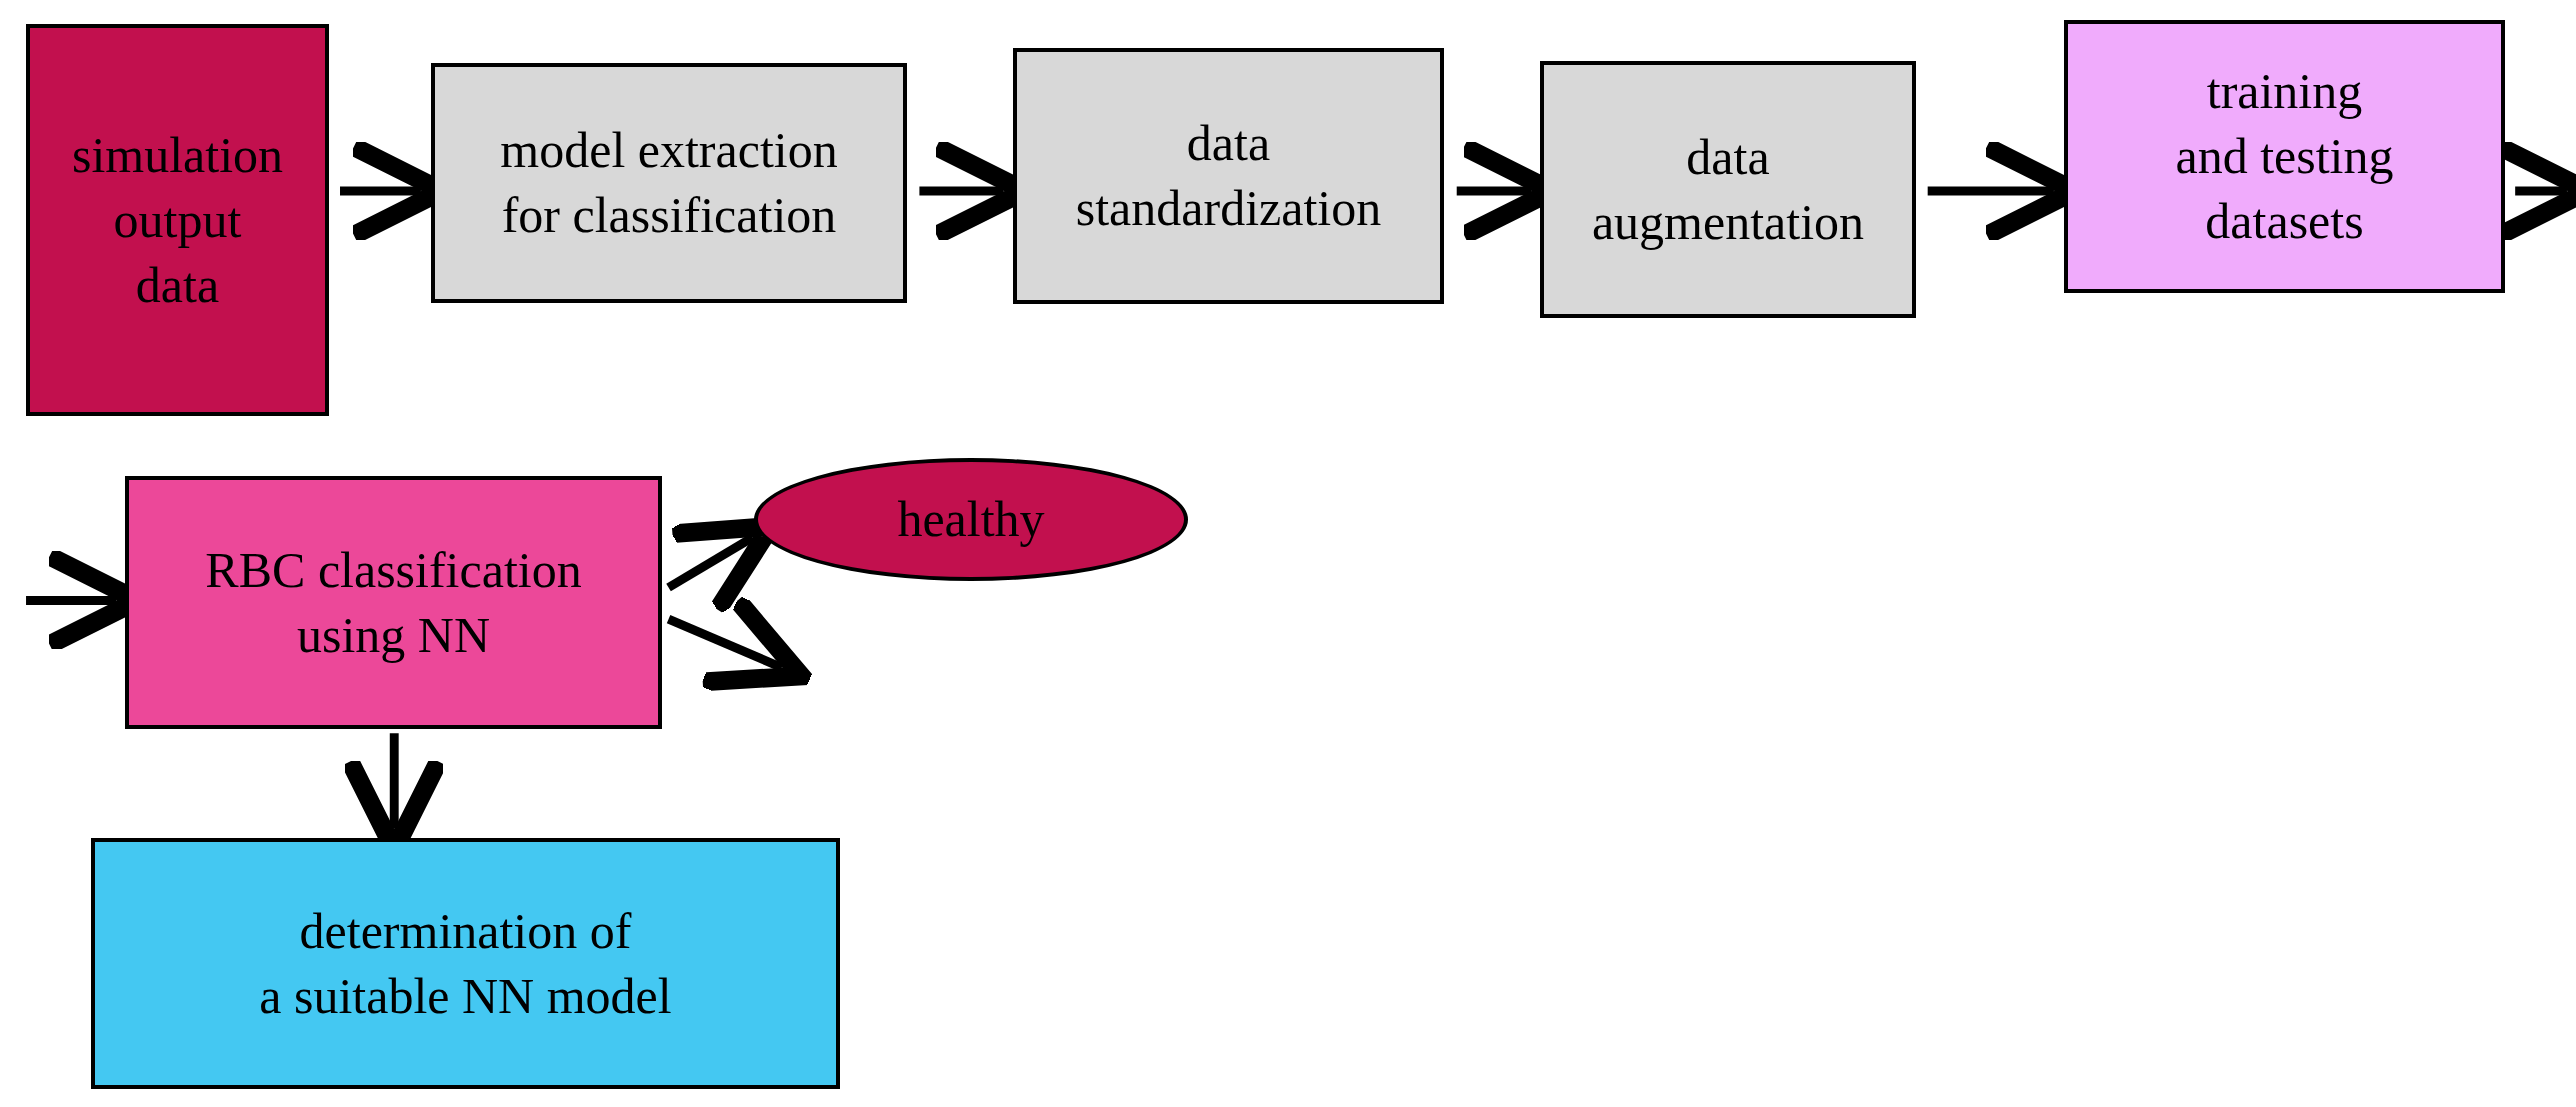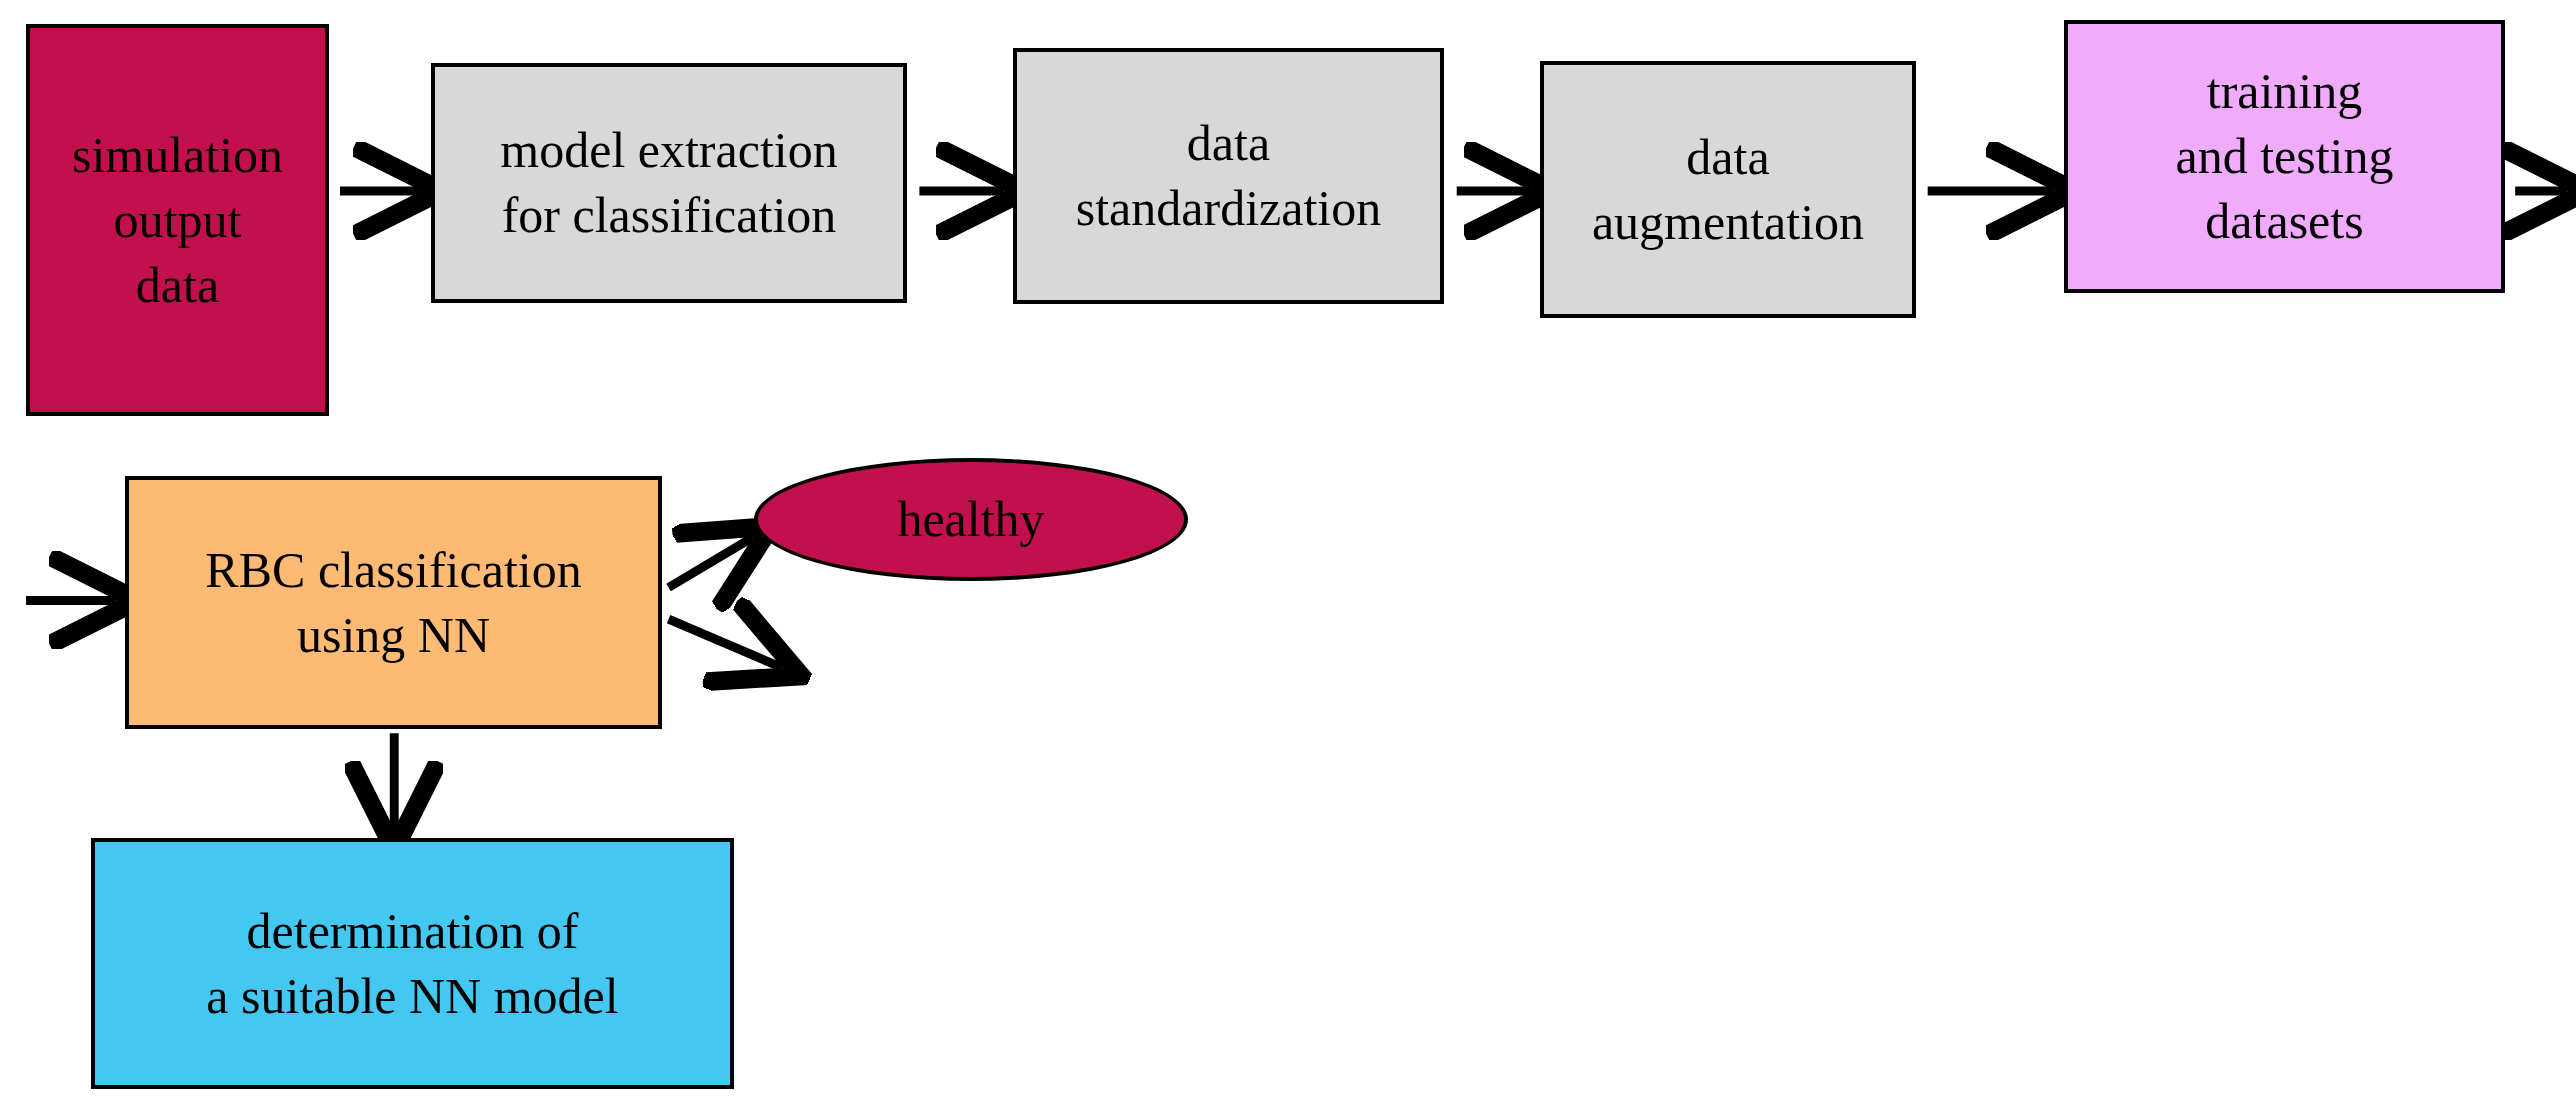--- a/index.html
+++ b/index.html
@@ -92,29 +92,29 @@
     <span class="label">data
 augmentation</span>
   </div>
 
   <div class="node rect" style="left: 2064px; top: 20px; width: 441px; height: 273px; background: #f0abfc;">
     <span class="label">training
 and testing
 datasets</span>
   </div>
 
-  <div class="node rect" style="left: 125px; top: 476px; width: 537px; height: 253px; background: #fdba74;">
+  <div class="node rect" style="left: 125px; top: 476px; width: 537px; height: 253px; background: #ec4899;">
     <span class="label">RBC classification
 using NN</span>
   </div>
 
   <div class="node ellipse" style="left: 754px; top: 458px; width: 434px; height: 123px; background: rgb(194, 16, 78);">
     <span class="label">healthy</span>
   </div>
 
 
-  <div class="node rect" style="left: 91px; top: 838px; width: 643px; height: 251px; background: rgb(68, 200, 242);">
+  <div class="node rect" style="left: 91px; top: 838px; width: 749px; height: 251px; background: rgb(68, 200, 242);">
     <span class="label">determination of
 a suitable NN model</span>
   </div>
 
 </div>
 
 
 </body></html>

